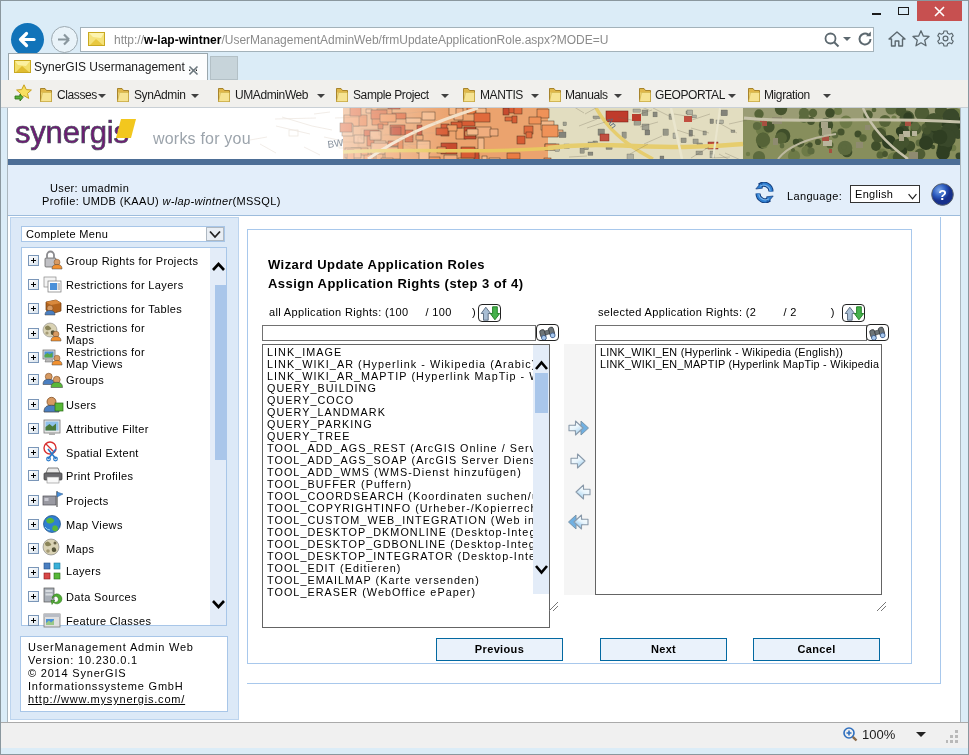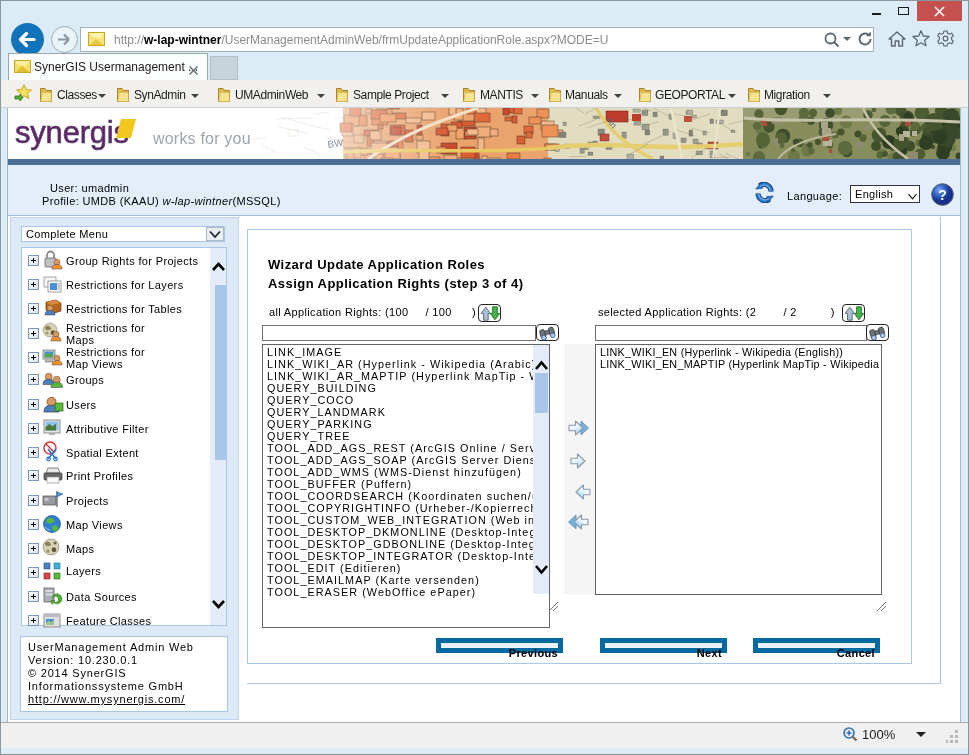--- a/index.html
+++ b/index.html
@@ -51,21 +51,21 @@
 .plus:after{content:"";position:absolute;left:4px;top:2px;width:1px;height:5px;background:#000}
 
 #vline{left:932px;top:109px;width:1px;height:467px;background:#a8c8ec}
 #hline{left:239px;top:575px;width:694px;height:1px;background:#a8c8ec}
 #panel{left:239px;top:121px;width:665px;height:435px;background:#fff;border:1px solid #a8c8ec}
 .h1{position:absolute;font-size:13px;font-weight:bold;letter-spacing:0.45px;color:#000;white-space:nowrap}
 .applabel{position:absolute;font-size:11px;letter-spacing:0.35px;color:#000;white-space:nowrap}
 .filter{position:absolute;height:16px;background:#fff;border:1px solid #717171}
 .listbox{position:absolute;background:#fff;border:1px solid #646464}
 .listitems{position:absolute;font-size:10.8px;letter-spacing:1.05px;line-height:12px;color:#000;white-space:pre}
-.btn{position:absolute;width:127px;height:15px;background:#eaf2fb;border:5px solid #0369a1;font-size:11px;font-weight:bold;letter-spacing:0.35px;text-align:right;line-height:21px}
+.btn{position:absolute;width:127px;height:23px;background:#eaf2fb;border:1px solid #0369a1;font-size:11px;font-weight:bold;letter-spacing:0.35px;text-align:center;line-height:21px}
 
 #statusbar{left:1px;top:722px;width:967px;height:26px;background:#f0f0f0;border-top:1px solid #aaa}
 #zoomtext{left:862px;top:727px;font-size:13px;color:#1b1b1b}
 </style>
 </head>
 <body>
 <div id="win">
 
   <div class="abs" style="left:872px;top:13px;width:9px;height:2px;background:#1b1b1b"></div>
   <div class="abs" style="left:898px;top:7px;width:11px;height:8px;border:1.5px solid #1b1b1b"></div>

